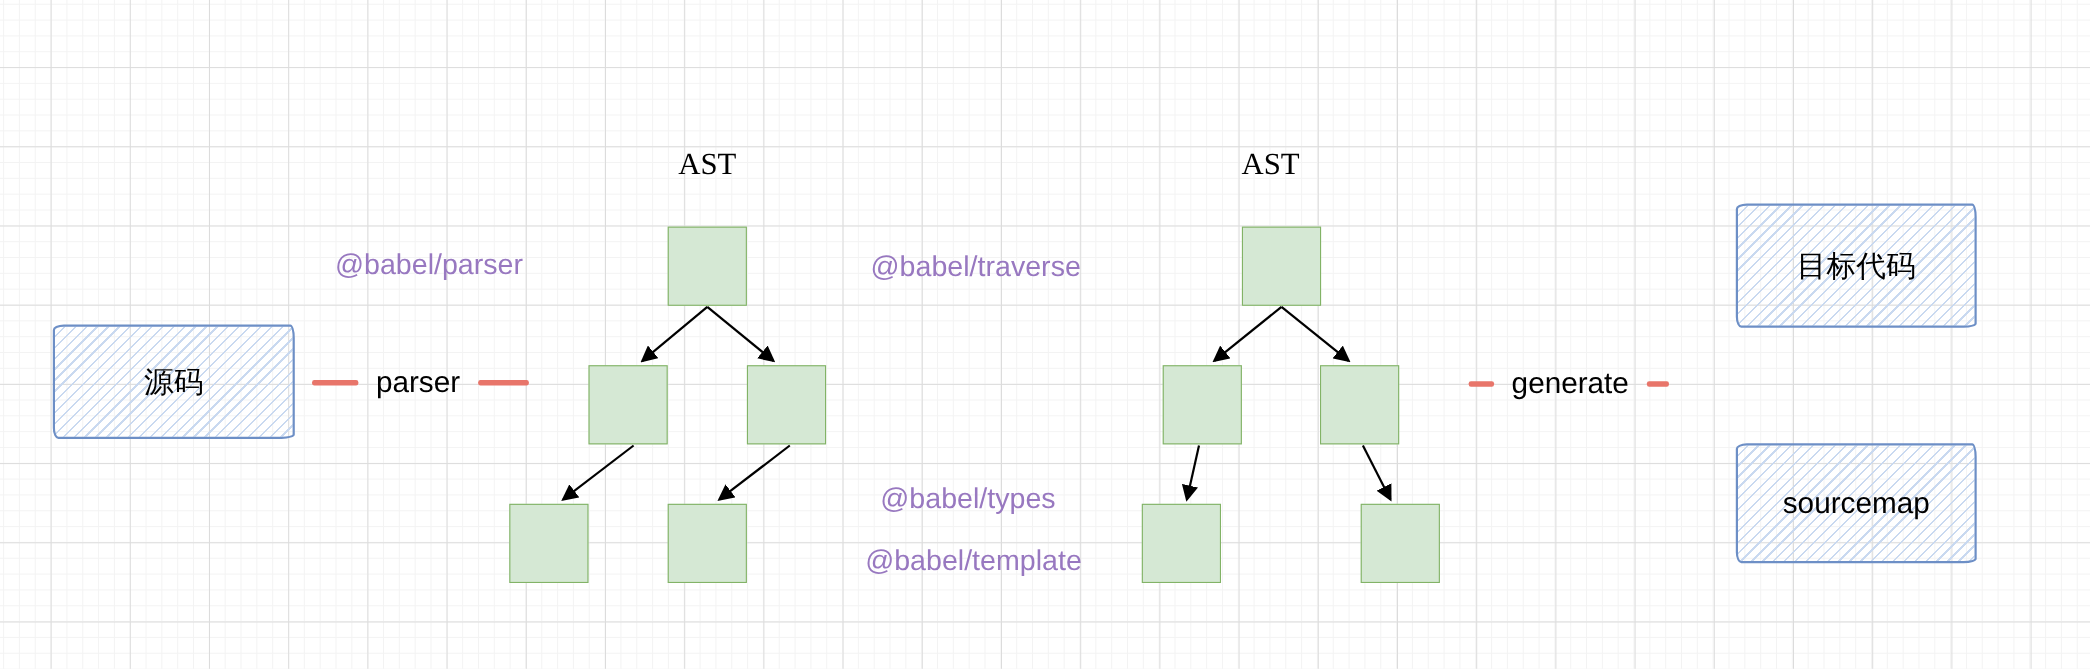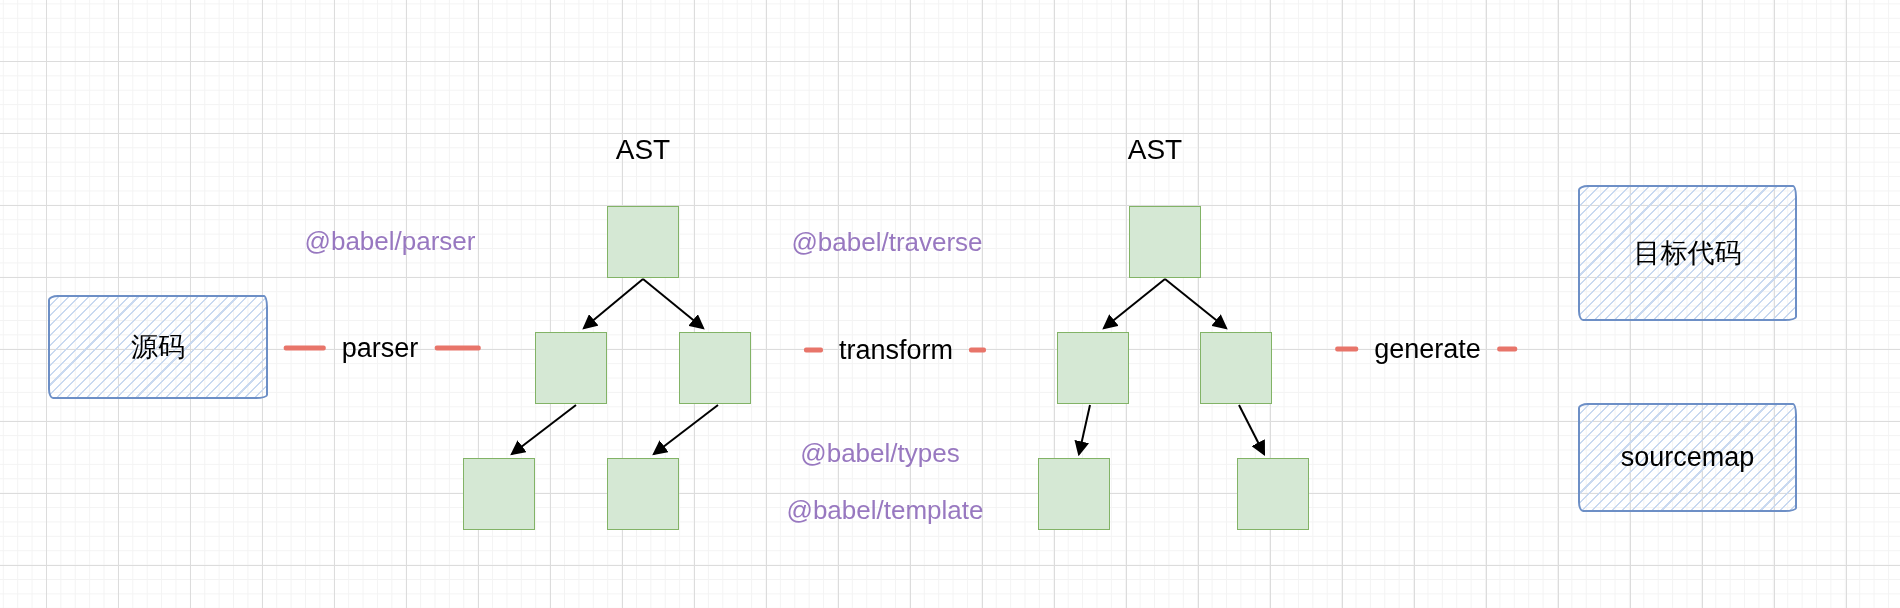--- a/index.html
+++ b/index.html
@@ -46,20 +46,21 @@
     width:72px;height:72px;
     background:var(--c-node-fill);
     border:1.5px solid var(--c-node-border);
   }
   .ast-title{
     position:absolute;
     transform:translate(-50%,-50%);
     font-size:28px;
     color:var(--c-text-black);
     white-space:nowrap;
+    font-family:Liberation Serif, serif;
   }
   .pkg{
     position:absolute;
     transform:translate(-50%,-50%);
     font-size:26px;
     color:var(--c-package-text);
     white-space:nowrap;
   }
   .stage{
     position:absolute;
@@ -86,25 +87,20 @@
 <div class="canvas">
 
   <div class="sketch-box" style="left:48px;top:295px;width:220px;height:104px;">
     <span>源码</span>
   </div>
 
   <div class="stage" style="left:382px;top:348px;">
     <span class="dash" style="width:42px;"></span>
     <span>parser</span>
     <span class="dash" style="width:46px;"></span>
-  </div>
-  <div class="stage" style="left:895px;top:350px;">
-    <span class="dash" style="width:19px;"></span>
-    <span>transform</span>
-    <span class="dash" style="width:17px;"></span>
   </div>
   <div class="stage" style="left:1426px;top:349px;">
     <span class="dash" style="width:23px;"></span>
     <span>generate</span>
     <span class="dash" style="width:20px;"></span>
   </div>
 
   <div class="pkg" style="left:390px;top:241px;">@babel/parser</div>
   <div class="pkg" style="left:887px;top:242px;">@babel/traverse</div>
   <div class="pkg" style="left:885px;top:510px;">@babel/template</div>
@@ -136,20 +132,20 @@
       <line x1="643" y1="279" x2="703" y2="328" marker-end="url(#arr)"></line>
       <line x1="576" y1="405" x2="512" y2="454" marker-end="url(#arr)"></line>
       <line x1="718" y1="405" x2="654" y2="454" marker-end="url(#arr)"></line>
       <line x1="1165" y1="279" x2="1104" y2="328" marker-end="url(#arr)"></line>
       <line x1="1165" y1="279" x2="1226" y2="328" marker-end="url(#arr)"></line>
       <line x1="1090" y1="405" x2="1079" y2="454" marker-end="url(#arr)"></line>
       <line x1="1239" y1="405" x2="1264" y2="454" marker-end="url(#arr)"></line>
     </g>
   </svg>
 
-  <div class="sketch-box" style="left:1578px;top:185px;width:219px;height:136px;">
+  <div class="sketch-box" style="left:1578px;top:185px;width:219px;height:113px;">
     <span>目标代码</span>
   </div>
   <div class="sketch-box" style="left:1578px;top:403px;width:219px;height:109px;">
     <span>sourcemap</span>
   </div>
 
 </div>
 
 </body></html>

